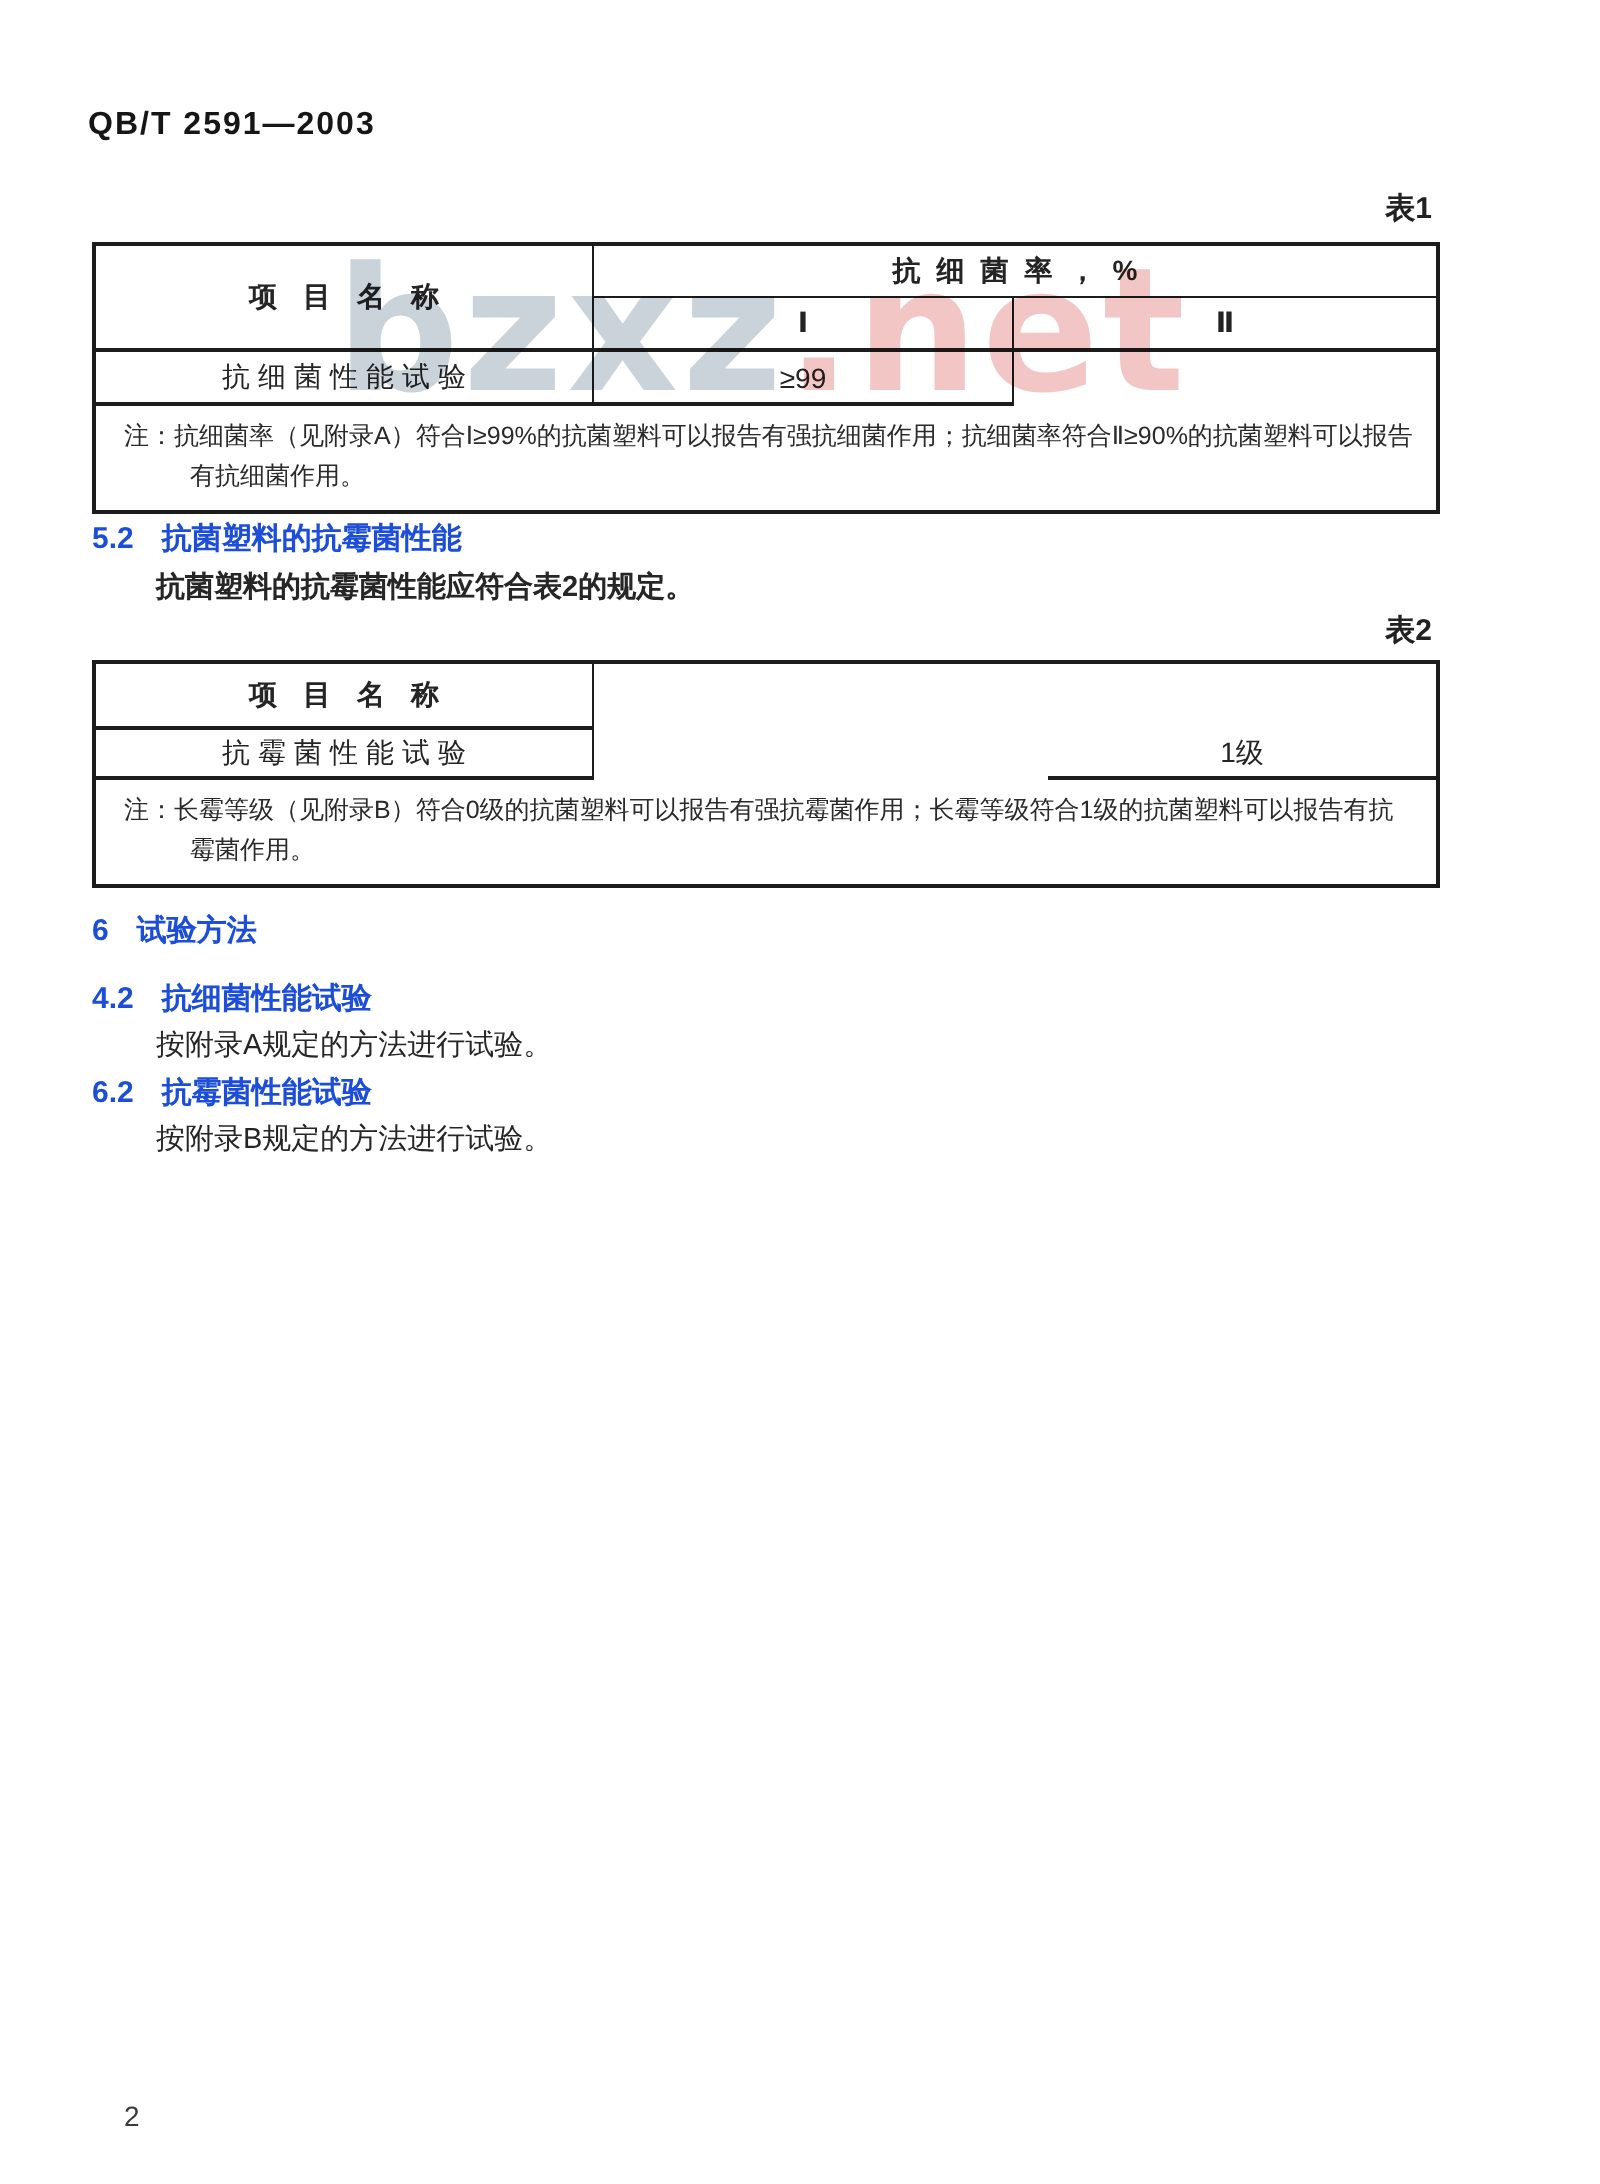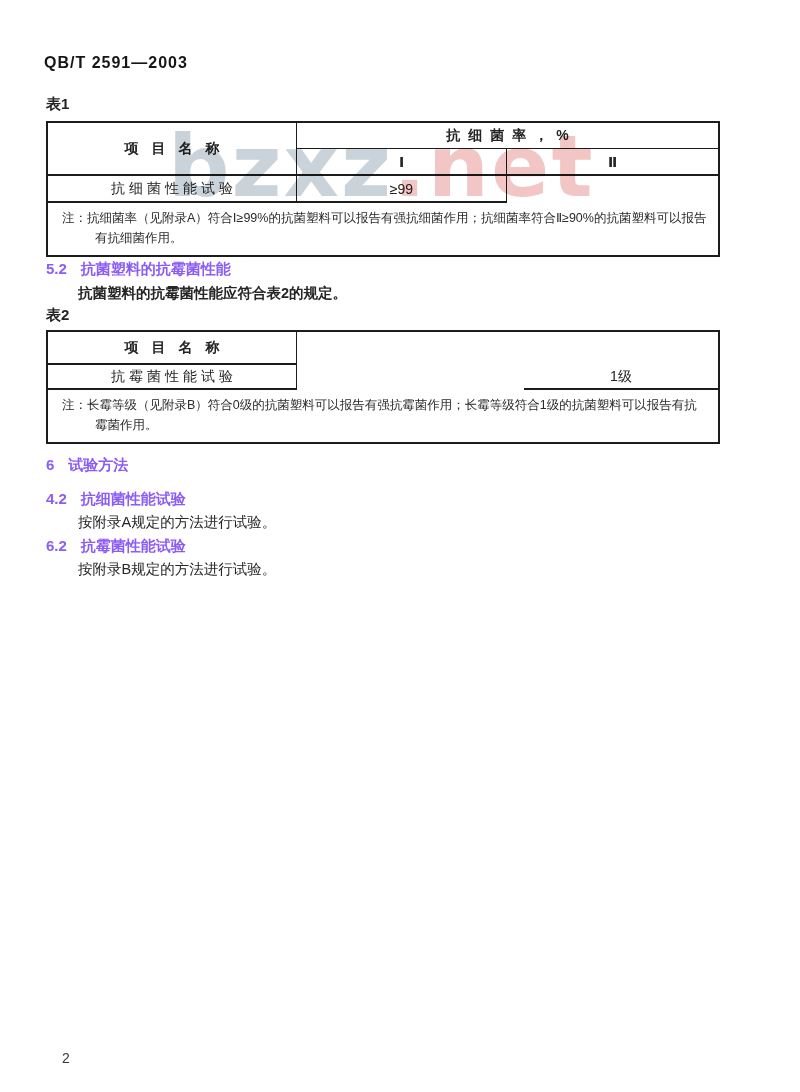--- a/index.html
+++ b/index.html
@@ -15,21 +15,21 @@
 
   
   .std-code {
     left:44px; top:54px;
     font-size:16px; font-weight:700; letter-spacing:1px;
     color:#161616;
   }
 
   
   .tbl-caption {
-    left:46px; width:670px; text-align:left;
+    left:46px; width:670px; text-align:right;
     font-size:15px; font-weight:600; color:#222;
   }
   #caption1 { top:95px; }
   #caption2 { top:306px; }
 
   
   .tbl {
     left:46px; width:670px;
     display:grid;
     border:2px solid #1c1c1c;
@@ -60,21 +60,21 @@
   .note-cell {
     grid-column:1 / 4;
     display:block;
     font-size:12.5px; line-height:1.6; color:#2a2a2a;
     padding:5px 10px 7px 47px;
     text-indent:-33px;
     text-align:left;
   }
 
   
-  .sec-heading { left:46px; font-size:15px; font-weight:700; color:#8b5cf6; }
+  .sec-heading { left:46px; font-size:15px; font-weight:700; color:#1d4ed8; }
   .sec-heading .num { margin-right:14px; }
   .sec-body { left:78px; font-size:14.5px; color:#262626; }
 
   #sec52-h { top:260px; }
   #sec52-b { top:284px;font-weight:bold; }
   #sec6-h  { top:456px; }
   #sec61-h { top:490px; }
   #sec61-b { top:513px; }
   #sec62-h { top:537px; }
   #sec62-b { top:560px; }

